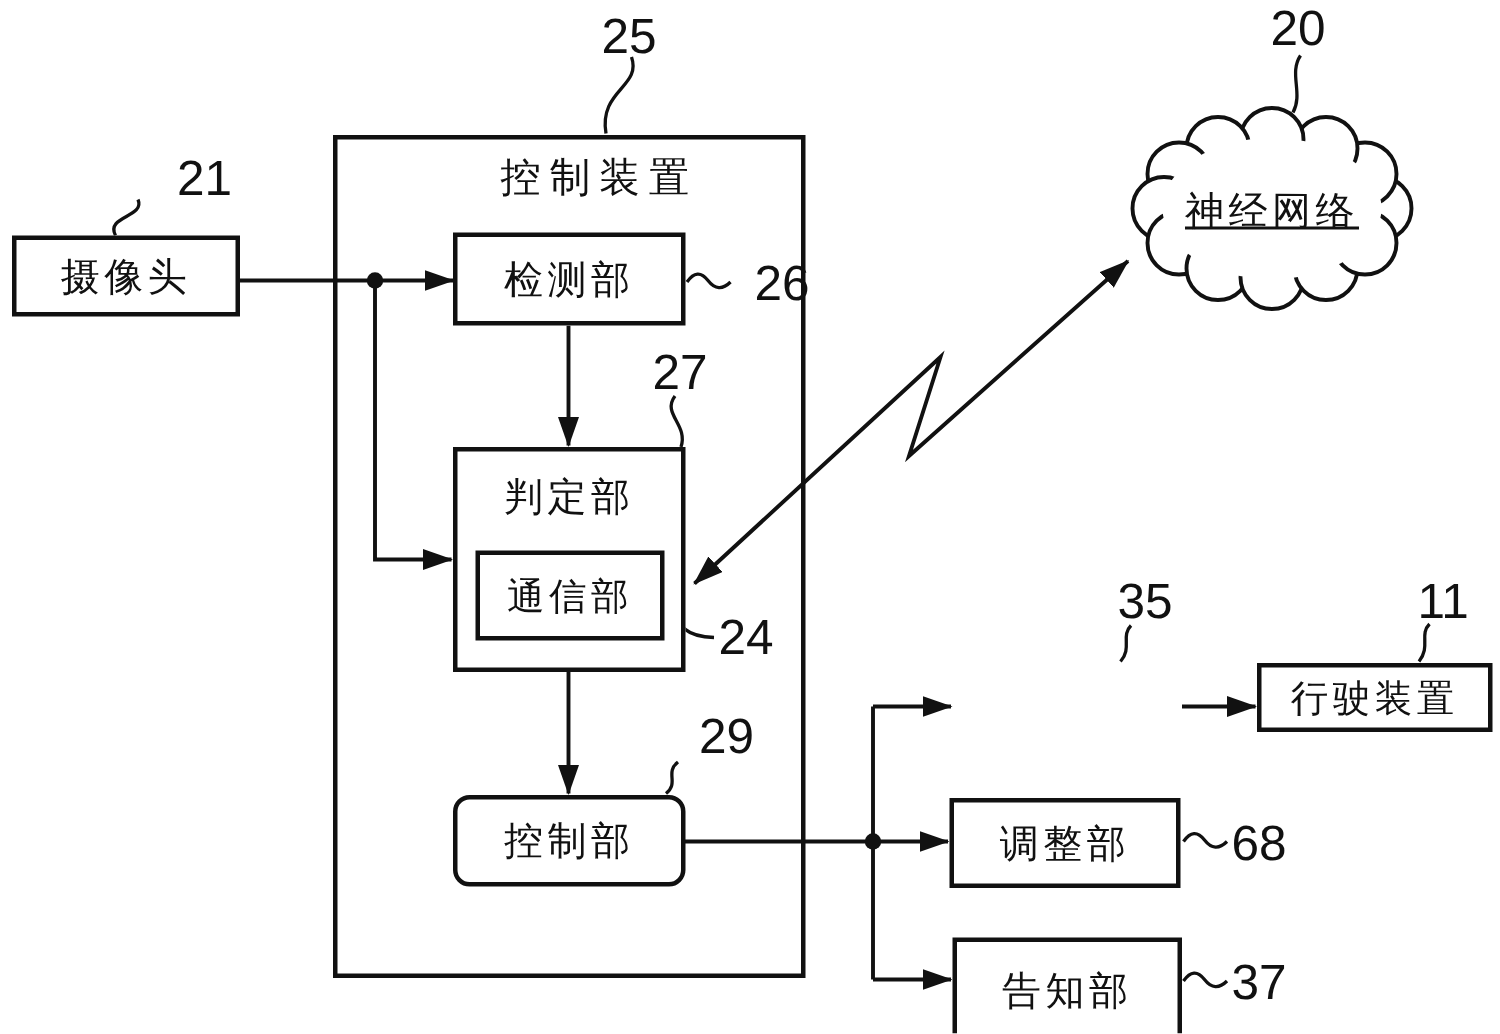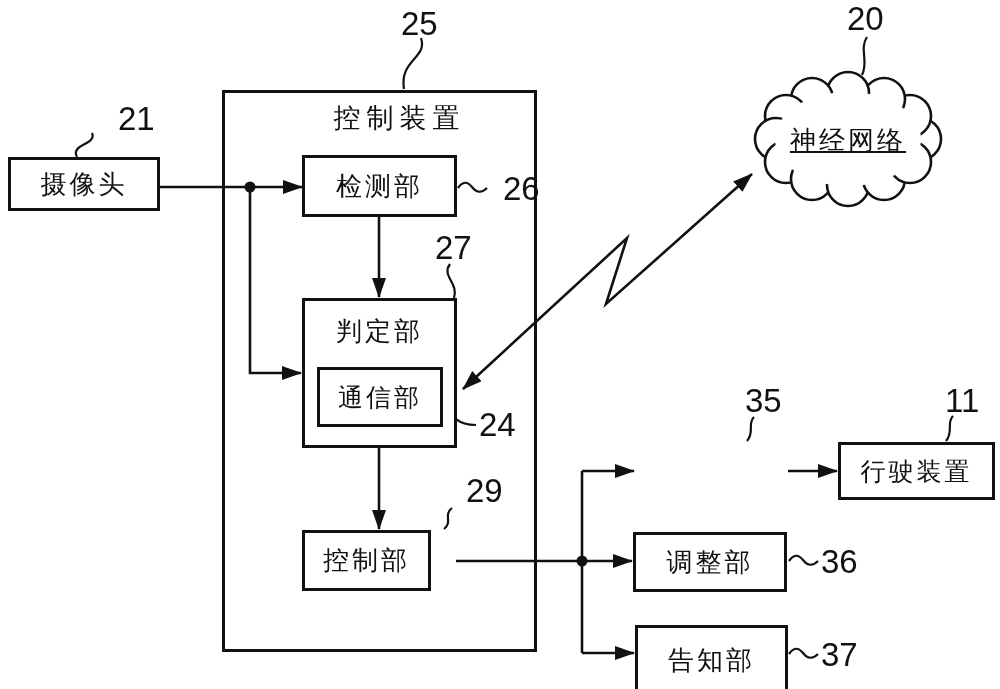--- a/index.html
+++ b/index.html
@@ -111,26 +111,26 @@
   </div>
 
   <div class="box toptext" style="left:302px;top:298px;width:155px;height:150px;">
     <span>判定部</span>
   </div>
 
   <div class="box" style="left:317px;top:367px;width:126px;height:60px;font-size:25px;">
     <span>通信部</span>
   </div>
 
-  <div class="box" style="left:302px;top:530px;width:129px;height:61px;">
+  <div class="box" style="left:302px;top:530px;width:155px;height:61px;border-radius:11px;">
     <span>控制部</span>
   </div>
 
 
-  <div class="box" style="left:838px;top:442px;width:157px;height:58px;font-size:25px;">
+  <div class="box" style="left:838px;top:442px;width:157px;height:46px;font-size:25px;">
     <span>行驶装置</span>
   </div>
 
   <div class="box" style="left:633px;top:532px;width:154px;height:60px;">
     <span>调整部</span>
   </div>
 
   <div class="box" style="left:635px;top:625px;width:153px;height:70px;">
     <span>告知部</span>
   </div>
@@ -139,16 +139,16 @@
 
   <div class="ref" style="left:70px;top:102px;margin-left:48px;">21</div>
   <div class="ref" style="left:401px;top:7px;">25</div>
   <div class="ref" style="left:503px;top:172px;">26</div>
   <div class="ref" style="left:435px;top:231px;">27</div>
   <div class="ref" style="left:479px;top:408px;">24</div>
   <div class="ref" style="left:466px;top:474px;">29</div>
   <div class="ref" style="left:847px;top:2px;">20</div>
   <div class="ref" style="left:745px;top:384px;">35</div>
   <div class="ref" style="left:945px;top:384px;text-align:center;">11</div>
-  <div class="ref" style="left:821px;top:545px;">36</div>
+  <div class="ref" style="left:821px;top:545px;">68</div>
   <div class="ref" style="left:821px;top:638px;">37</div>
 
 </div>
 
 </body></html>

